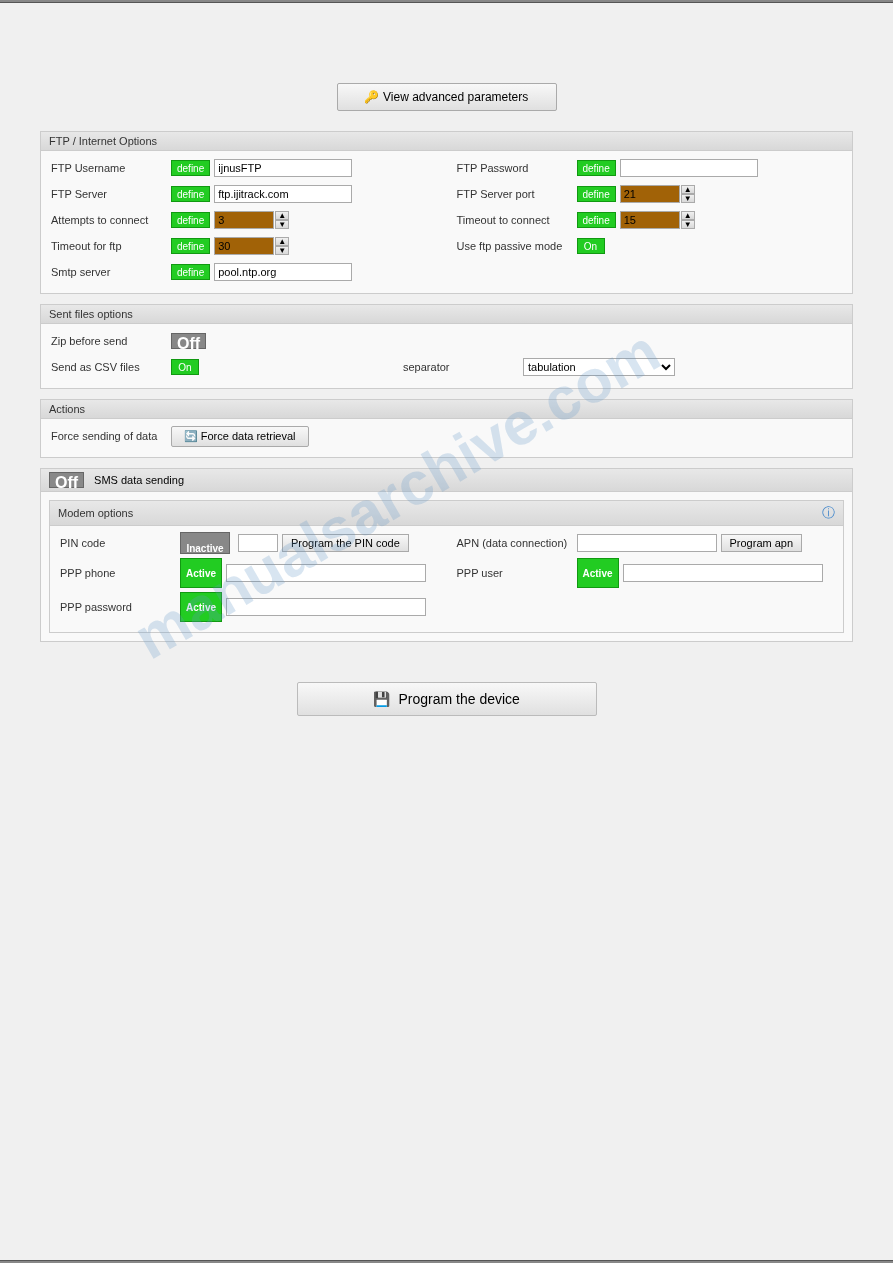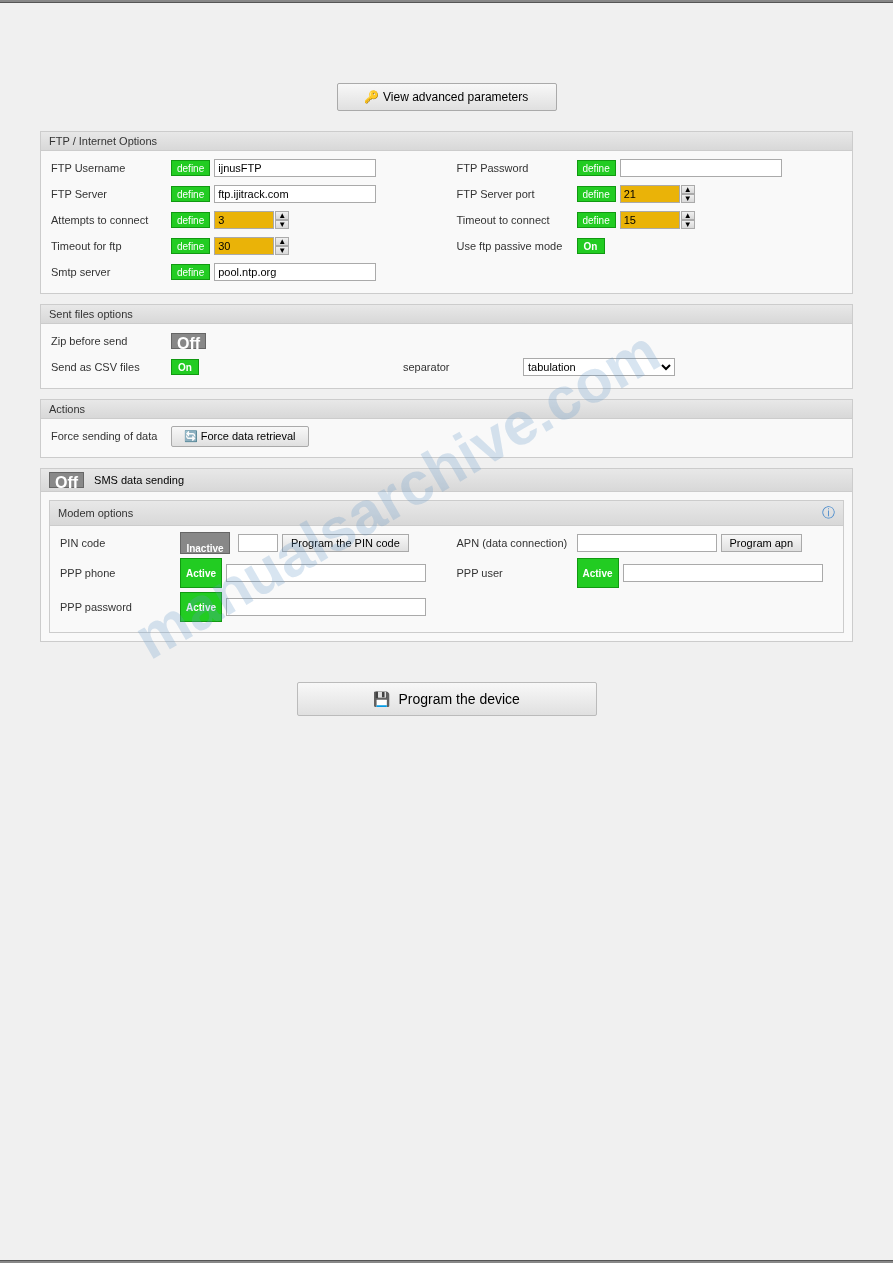--- a/index.html
+++ b/index.html
@@ -88,21 +88,21 @@
       margin-right: 4px;
       min-width: 28px;
       height: 16px;
     }
     .btn-on {
       background: #22cc22;
       color: #fff;
       border: 1px solid #119911;
       padding: 1px 5px;
       font-size: 10px;
-      font-weight: bold;
+      font-weight: normal;
       cursor: pointer;
       margin-right: 4px;
       min-width: 28px;
       height: 16px;
     }
     .btn-active {
       background: #22cc22;
       color: #fff;
       border: 1px solid #119911;
       padding: 1px 5px;
@@ -126,33 +126,33 @@
       height: 16px;
     }
     .text-input {
       height: 18px;
       border: 1px solid #aaa;
       padding: 1px 3px;
       font-size: 11px;
       background: #fff;
     }
     .text-input-wide {
-      width: 162px;
+      width: 138px;
     }
     .spinner-wrap {
       display: flex;
       align-items: center;
     }
     .spinner-input {
       width: 60px;
       height: 18px;
       border: 1px solid #aaa;
       padding: 1px 3px;
       font-size: 11px;
-      background: #eab308;
+      background: #a16207;
     }
     .spinner-arrows {
       display: flex;
       flex-direction: column;
       margin-left: 1px;
     }
     .spinner-arrow {
       width: 14px;
       height: 9px;
       background: linear-gradient(to bottom, #f0f0f0, #d8d8d8);

